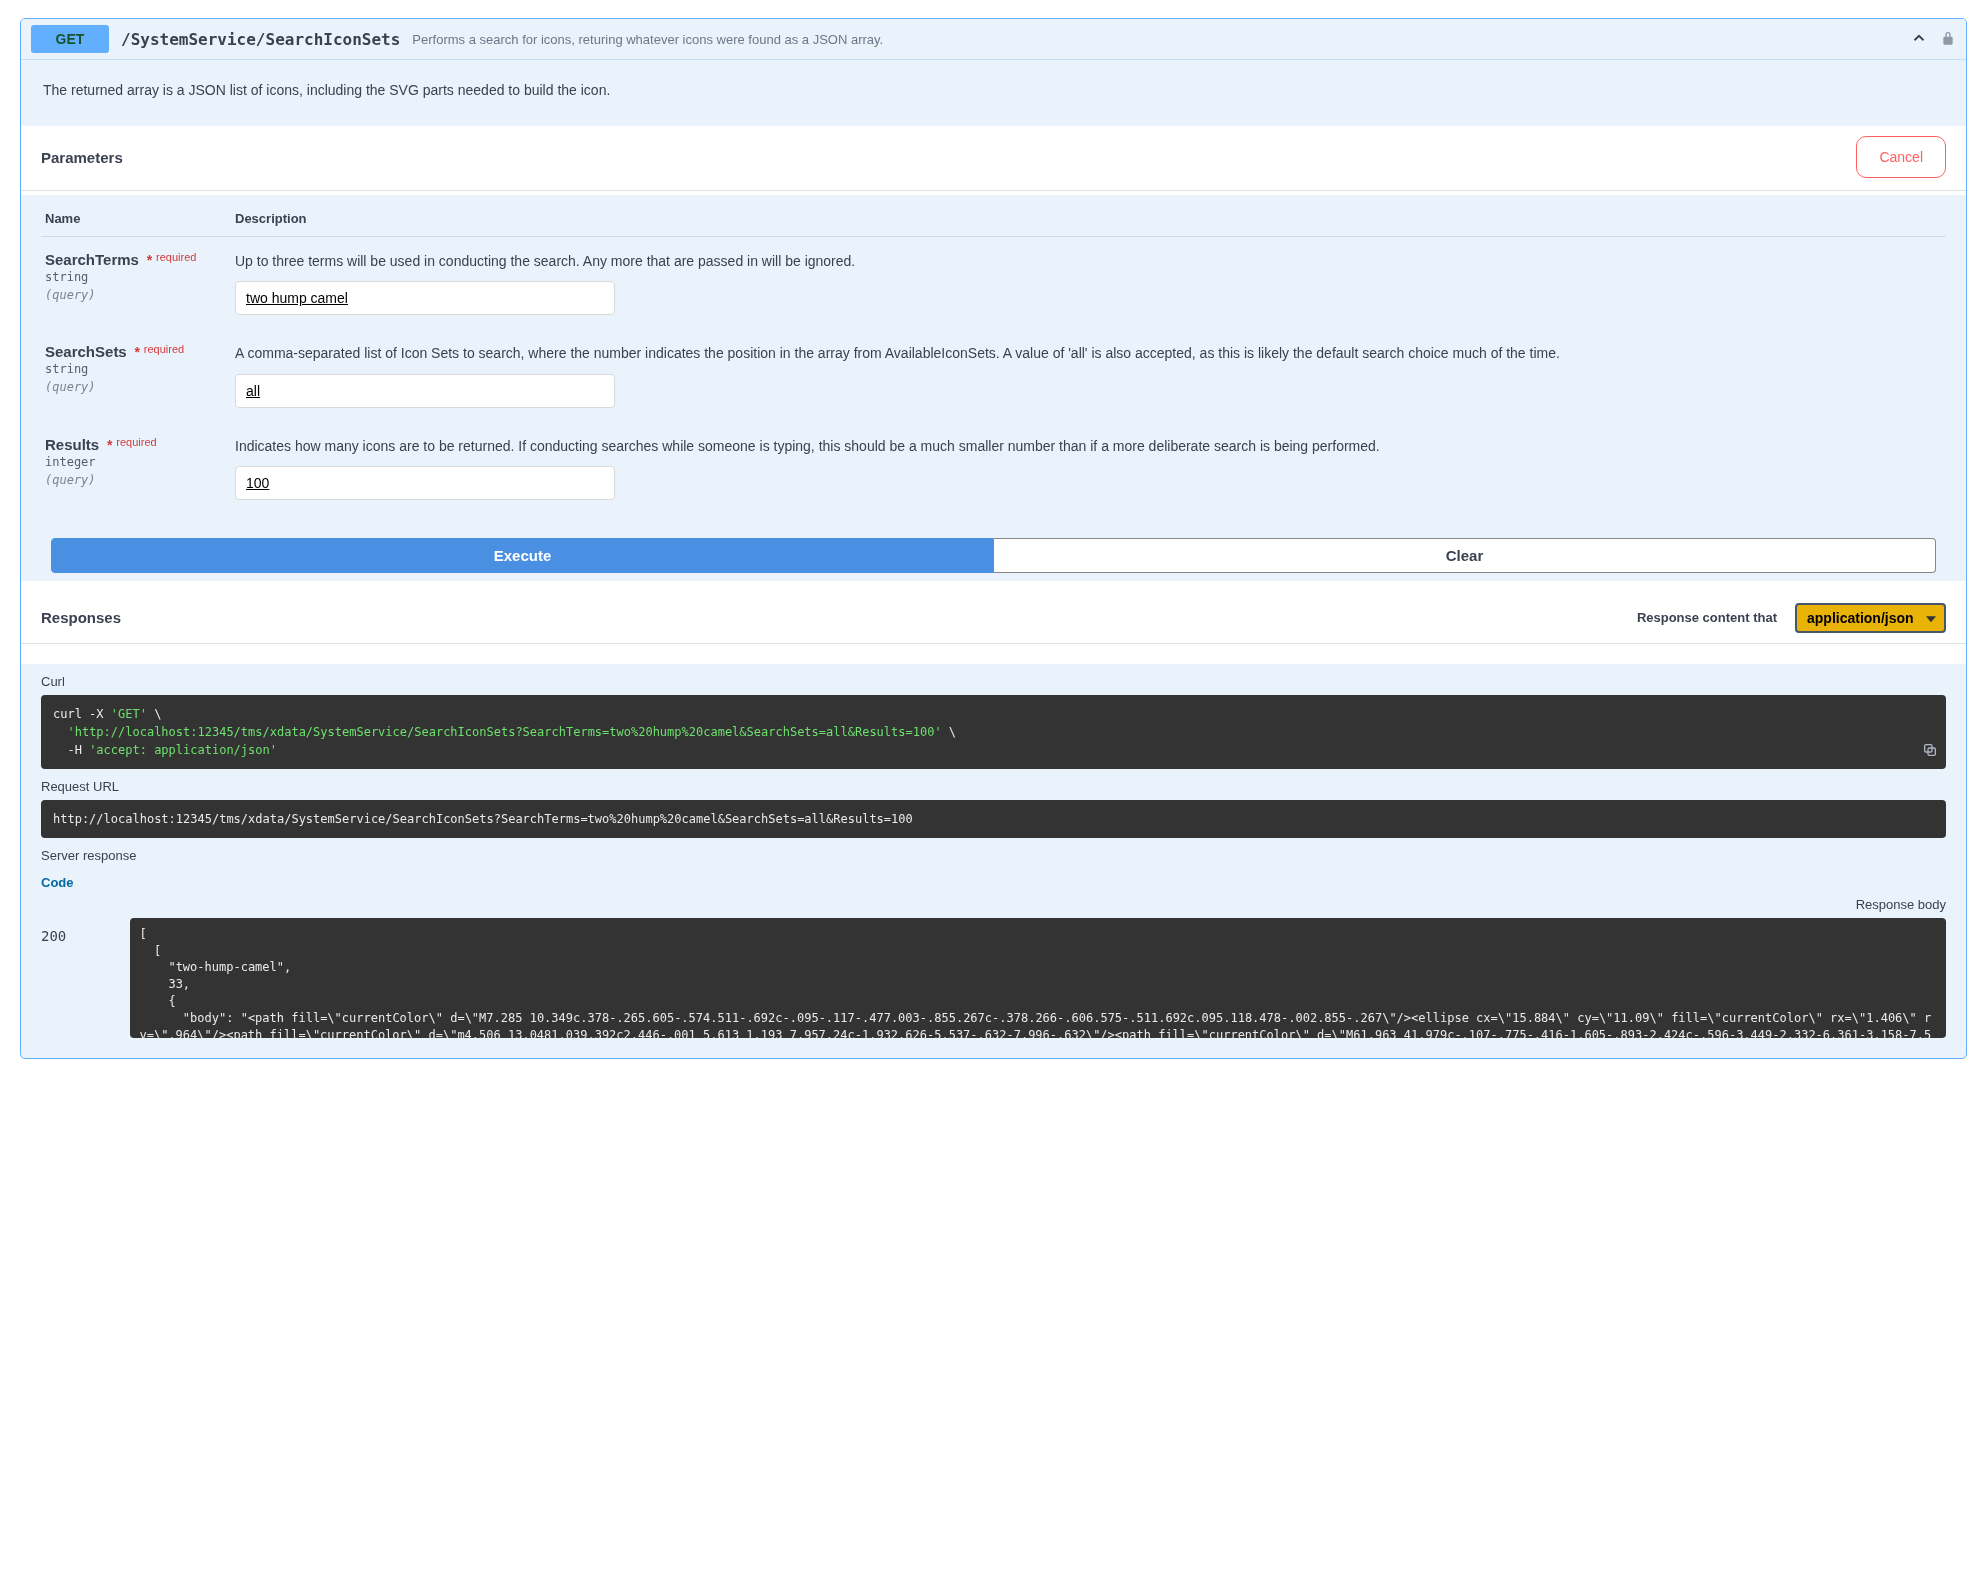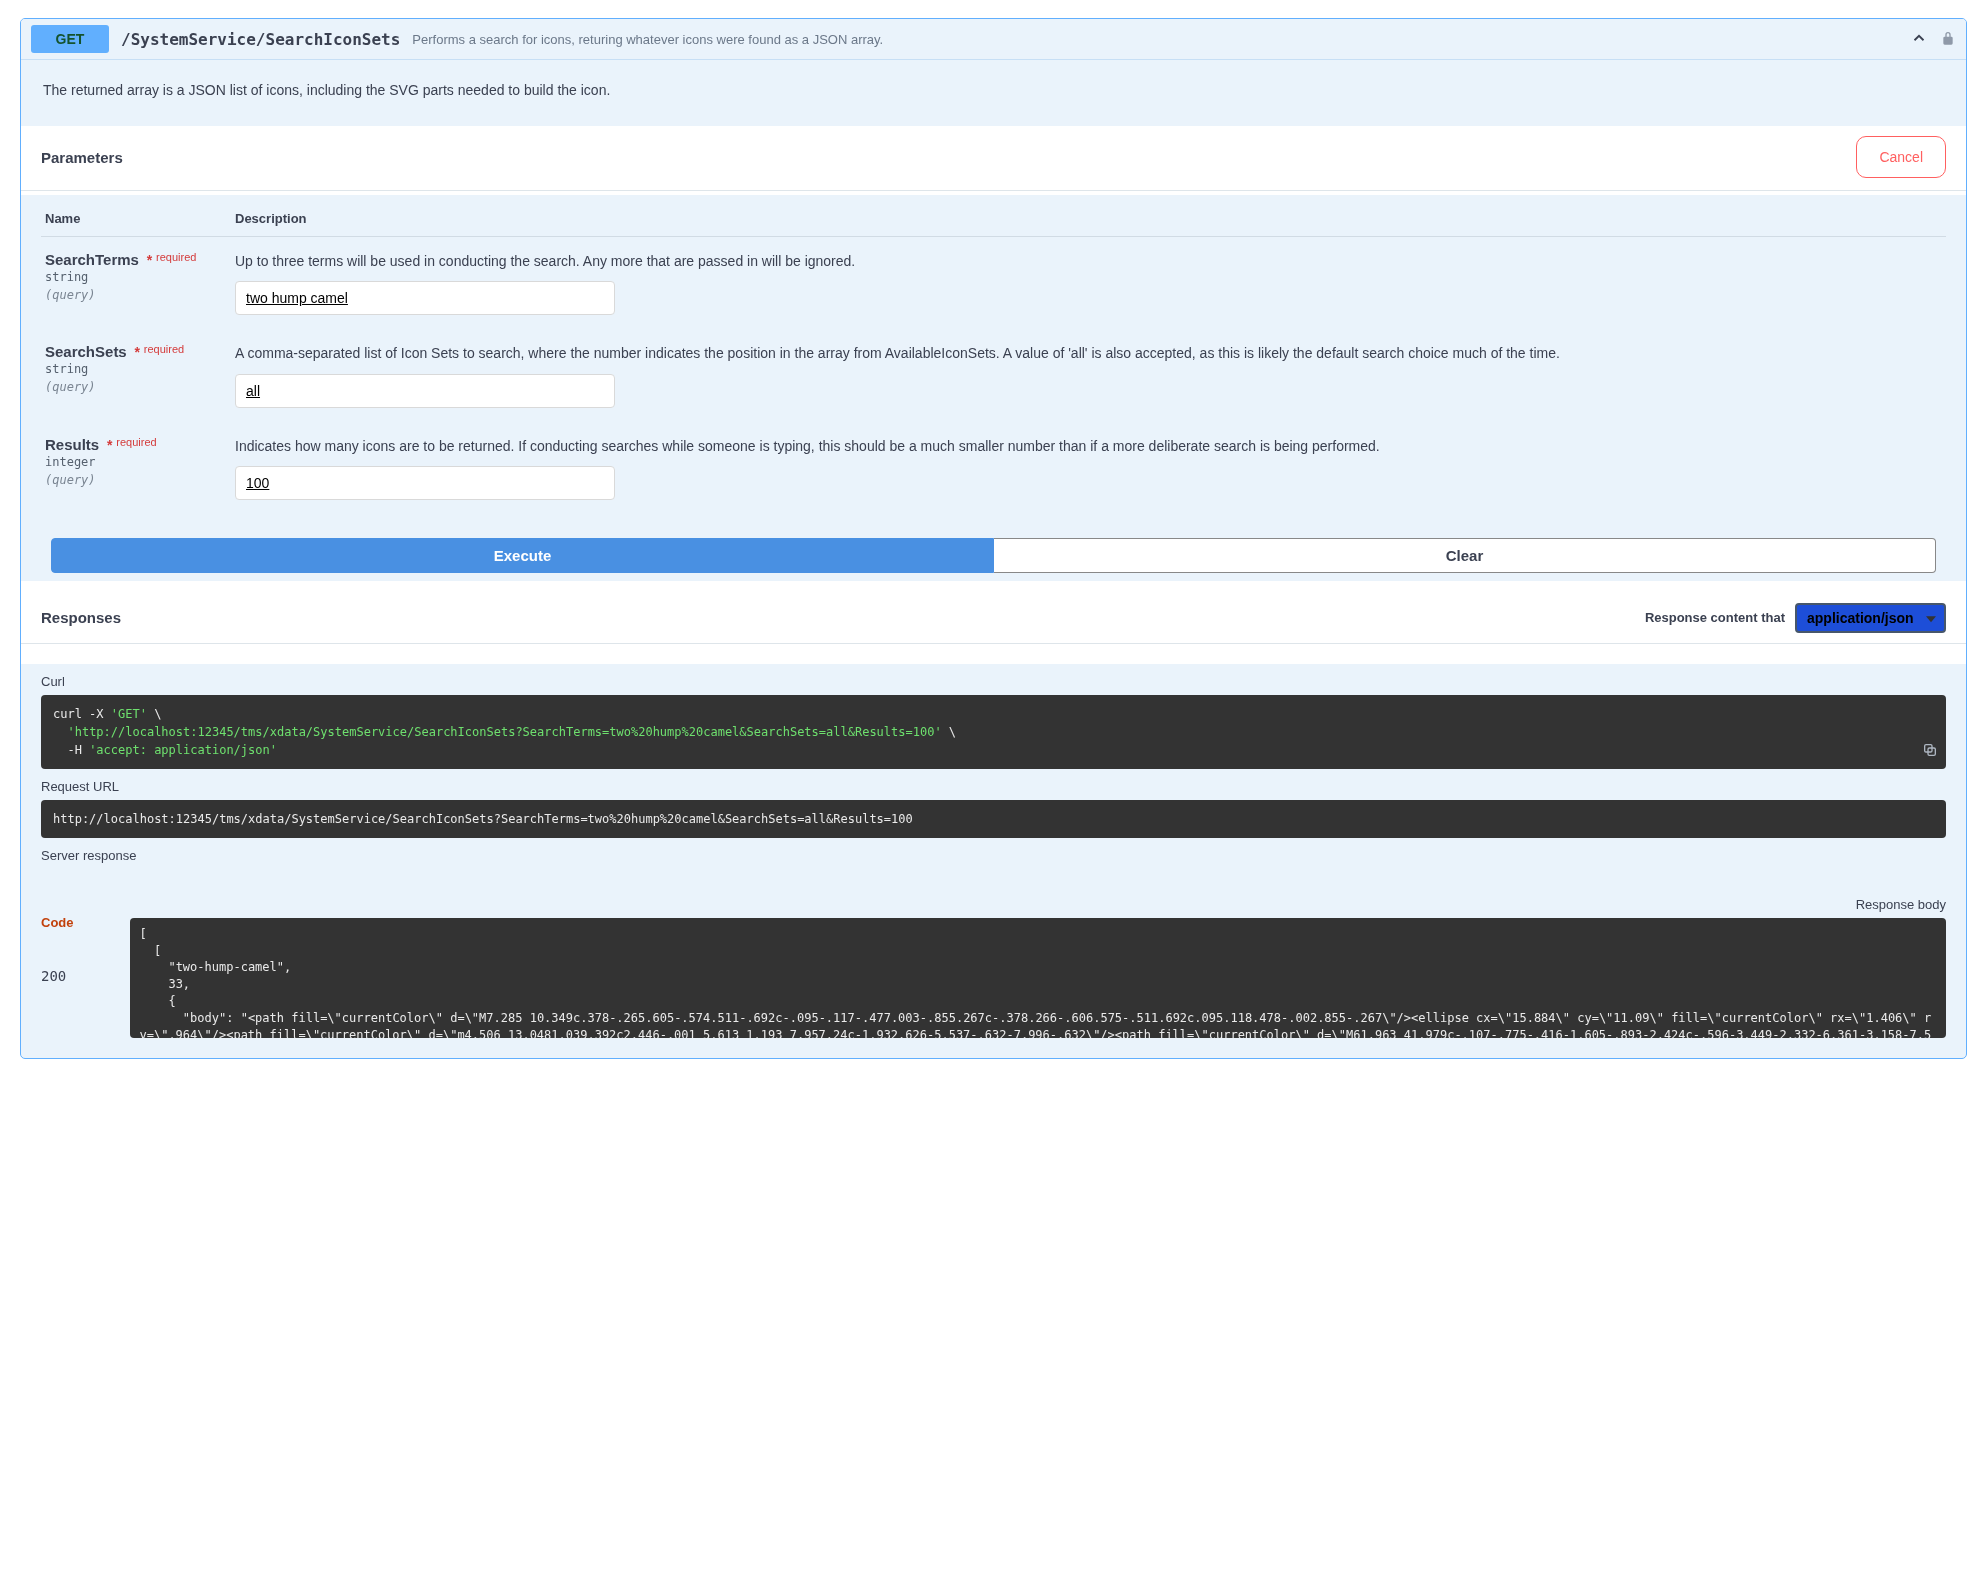--- a/index.html
+++ b/index.html
@@ -99,43 +99,43 @@
   }
   .responses-bar {
     display: flex; justify-content: space-between; align-items: center;
     padding: 22px 0 10px;
     border-bottom: 1px solid var(--border);
     margin: 0 -20px 16px; padding-left: 20px; padding-right: 20px;
     background: #fff;
   }
   .content-type-wrap { display: flex; align-items: center; gap: 10px; font-size: 13px; color: #3b4151; font-weight: 600;}
   .content-type-select {
-    border: 2px solid #47576b; border-radius: 4px; background: #1d4ed8;
+    border: 2px solid #47576b; border-radius: 4px; background: #eab308;
     padding: 5px 30px 5px 10px; font-size: 14px; font-weight: 600;
-    appearance: none; position: relative;
+    appearance: none; position: relative; margin-left: 8px;
   }
   .select-wrap { position: relative; }
   .select-wrap::after {
     content: ""; position: absolute; right: 10px; top: 50%; transform: translateY(-30%);
     border-left: 5px solid transparent; border-right: 5px solid transparent; border-top: 6px solid #333;
     pointer-events: none;
   }
   .sub-label { font-size: 13px; color: #3b4151; margin: 10px 0 6px; }
   .code-block {
     background: #333; color: var(--code-white); border-radius: 4px;
     padding: 10px 12px; font-family: ui-monospace, Menlo, Consolas, monospace;
     font-size: 12px; line-height: 1.5; white-space: pre; overflow-x: auto;
     position: relative;
   }
   .code-block .green { color: var(--code-green); }
   .copy-icon {
     position: absolute; right: 8px; bottom: 6px; color: #aeb7c2; cursor: pointer;
   }
   .resp-table { display: flex; gap: 56px; margin-top: 12px; font-size: 13px; }
-  .resp-table .hdr { font-weight: 600; color: #c2410c; padding-bottom: 8px; margin-top: 40px; }
+  .resp-table .hdr { font-weight: 600; color: #0369a1; padding-bottom: 8px; }
   .status-code { font-family: ui-monospace, Menlo, Consolas, monospace; font-size: 14px; padding-top: 30px;}
   .resp-body-wrap { flex: 1; }
   .resp-body-label { font-size: 13px; color: #3b4151; margin: 22px 0 6px; text-align: right; }
   .resp-body-block {
     background: #333; color: var(--code-white); border-radius: 4px;
     padding: 8px 10px; font-family: ui-monospace, Menlo, Consolas, monospace;
     font-size: 12px; line-height: 1.4; white-space: pre-wrap; word-break: break-all;
     max-height: 120px; overflow-y: scroll; position: relative;
   }
   .white-section { background: #fff; margin: 0 -20px; padding: 0 20px 4px; }

